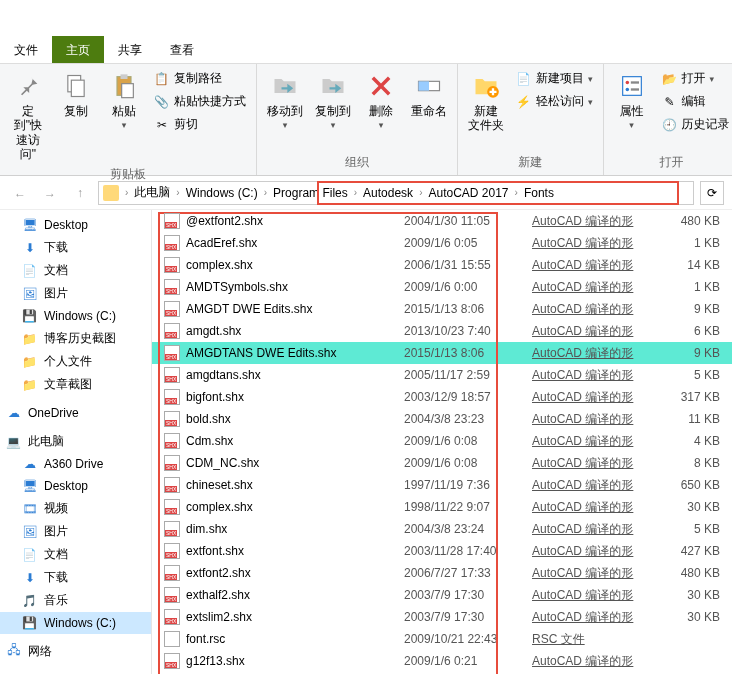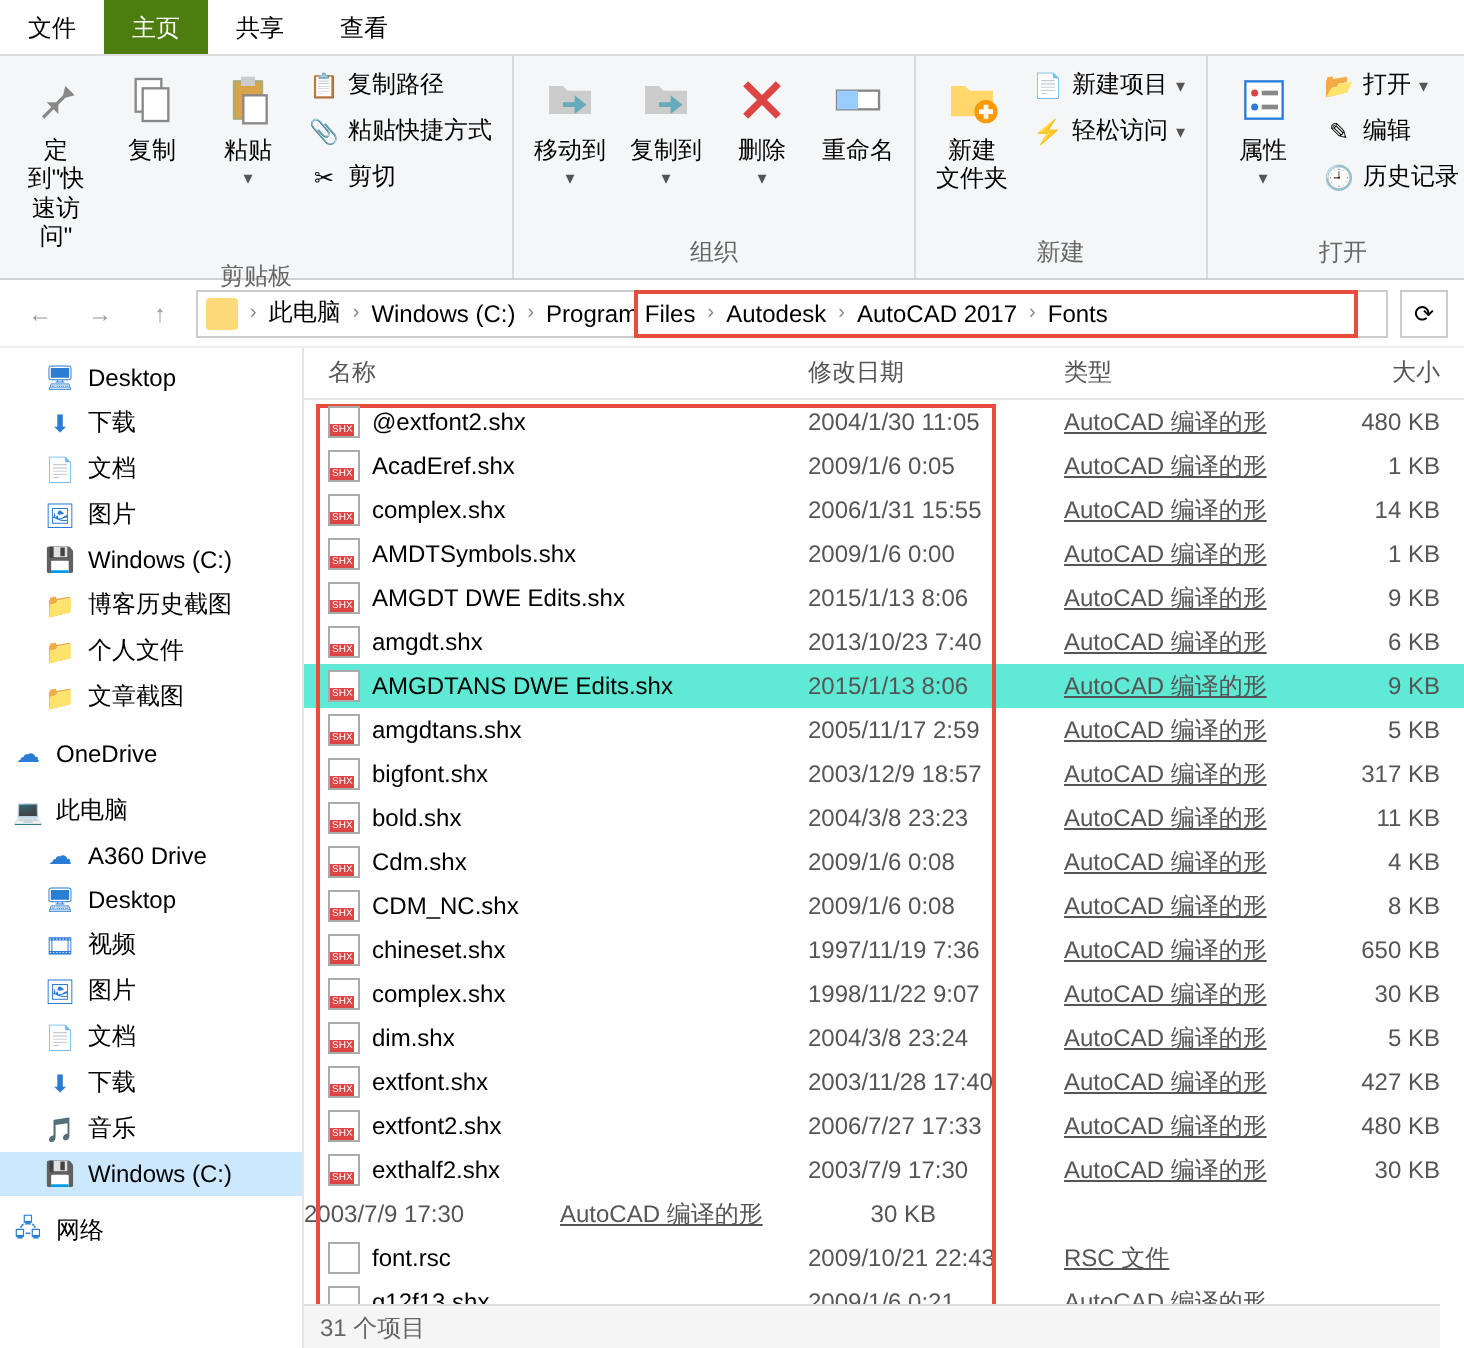--- a/index.html
+++ b/index.html
@@ -1,18 +1,18 @@
 <!DOCTYPE html>
 <html><head>
 <meta charset="utf-8">
 <style>
 * { margin: 0; padding: 0; box-sizing: border-box; font-family: "Microsoft YaHei", "Segoe UI", sans-serif; font-size: 12px; }
 body { background: #fff; width: 732px; height: 674px; overflow: hidden; }
 
-.menubar { background: #fff; border-bottom: 1px solid #ddd; height: 28px; display: flex; align-items: stretch; }
+.menubar { background: #fff; border-bottom: 1px solid #ddd; height: 28px; display: flex; align-items: stretch; margin-top: 36px; }
 .menubar-item { padding: 6px 14px; cursor: pointer; }
 .menubar-item.active { background: #4d7c0f; color: #fff; }
 
 .ribbon { background: #f5f6f7; border-bottom: 1px solid #d0d0d0; height: 112px; display: flex; }
 .ribbon-group { border-right: 1px solid #d9d9d9; padding: 4px 6px 2px 6px; display: flex; flex-direction: column; justify-content: space-between; }
 .ribbon-group-body { display: flex; gap: 4px; flex: 1; }
 .ribbon-group-label { text-align: center; color: #666; padding: 2px 0; }
 .big-btn { display: flex; flex-direction: column; align-items: center; justify-content: flex-start; width: 44px; padding: 2px; gap: 2px; cursor: pointer; }
 .big-btn .ico { width: 32px; height: 32px; display: flex; align-items: center; justify-content: center; }
 .big-btn .lbl { text-align: center; line-height: 1.2; white-space: pre-line; }
@@ -335,26 +335,20 @@
         <span class="side-ico">💾</span>
         <span>Windows (C:)</span>
       </div>
     <div class="side-item l0">
         <span class="side-ico c-blue">🖧</span>
         <span>网络</span>
       </div>
   </div>
 
   <div class="filearea">
-    <div class="cols">
-      <div class="col-name">名称</div>
-      <div class="col-date">修改日期</div>
-      <div class="col-type">类型</div>
-      <div class="col-size">大小</div>
-    </div>
     <div id="file-rows" style="position:relative;">
       <div class="highlight-box" style="left:6px; top:2px; width:340px; height:466px;"></div>
     <div class="filerow">
           <div class="cell-name">
             <span class="file-ico shx"></span>
             <span>@extfont2.shx</span>
           </div>
           <div class="cell-date">2004/1/30 11:05</div>
           <div class="cell-type">AutoCAD 编译的形</div>
           <div class="cell-size">480 KB</div>
@@ -506,20 +500,24 @@
         <div class="filerow">
           <div class="cell-name">
             <span class="file-ico shx"></span>
             <span>exthalf2.shx</span>
           </div>
           <div class="cell-date">2003/7/9 17:30</div>
           <div class="cell-type">AutoCAD 编译的形</div>
           <div class="cell-size">30 KB</div>
         </div>
         <div class="filerow">
+          <div class="cell-name">
+            <span class="file-ico shx"></span>
+            <span>extslim2.shx</span>
+          </div>
           <div class="cell-date">2003/7/9 17:30</div>
           <div class="cell-type">AutoCAD 编译的形</div>
           <div class="cell-size">30 KB</div>
         </div>
         <div class="filerow">
           <div class="cell-name">
             <span class="file-ico rsc"></span>
             <span>font.rsc</span>
           </div>
           <div class="cell-date">2009/10/21 22:43</div>

